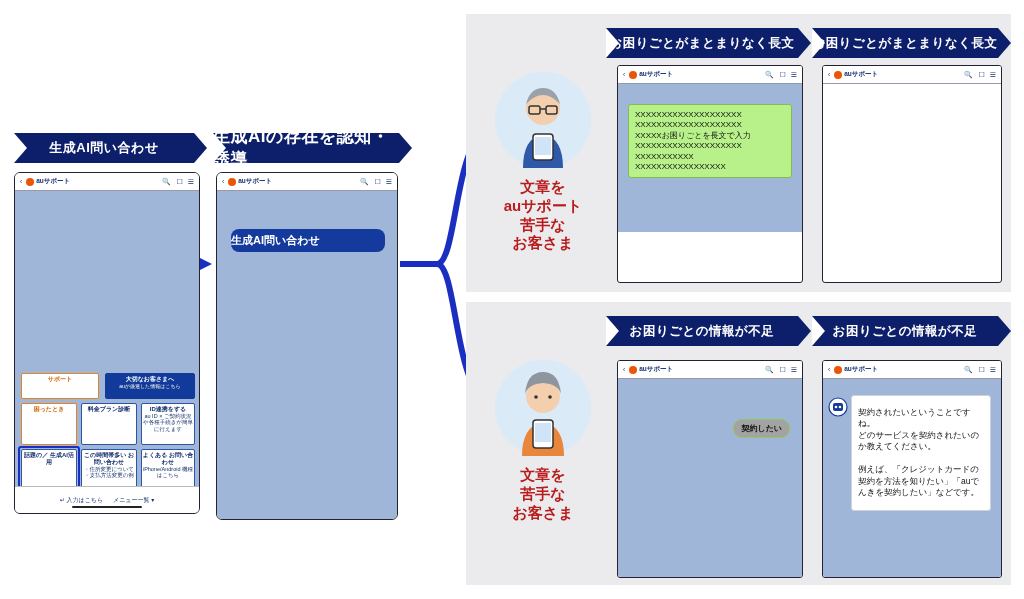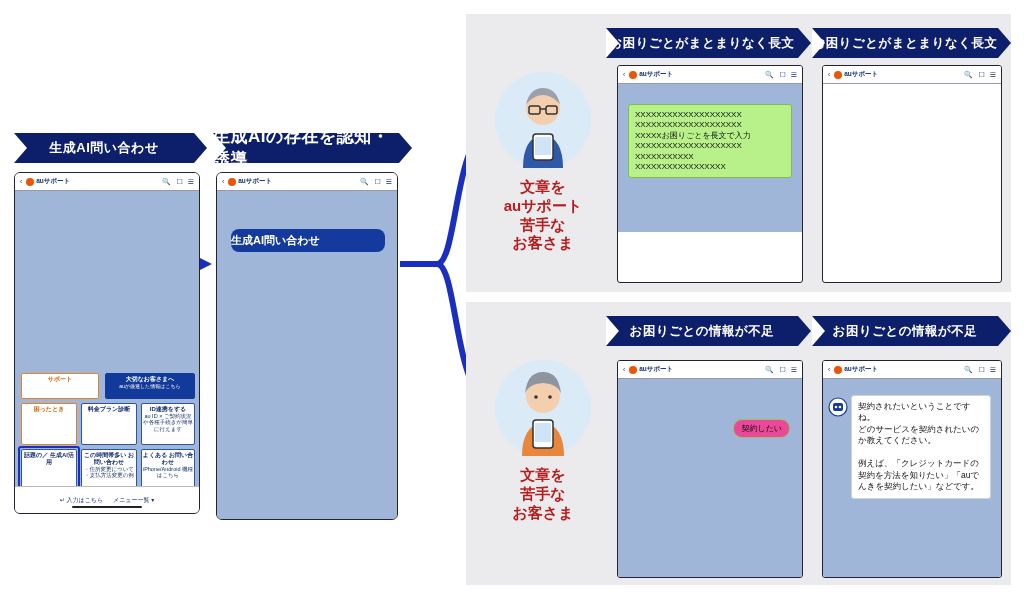--- a/index.html
+++ b/index.html
@@ -95,29 +95,30 @@
     border-radius: 3px;
     padding: 5px 6px;
     color: #111;
     font-size: 8px;
     line-height: 1.3;
   }
   .bubble-plain {
     background: #ffffff;
     border: 1px solid #cdd3dd;
     border-radius: 3px;
-    padding: 5px 6px;
+    padding: 11px 6px;
   }
   .bubble-green-small {
-    background: #ec4899;
+    background: #a3a3a3;
     border: 1px solid #8fc861;
     border-radius: 9px;
     padding: 3px 7px;
     font-size: 8px;
     color: #111;
+    font-weight: bold;
   }
 
   .ai-title {
     background: #133a9c;
     color: #fff;
     font-weight: bold;
     text-align: left;
     border-radius: 8px;
     font-size: 11px;
     padding: 4px 0;

